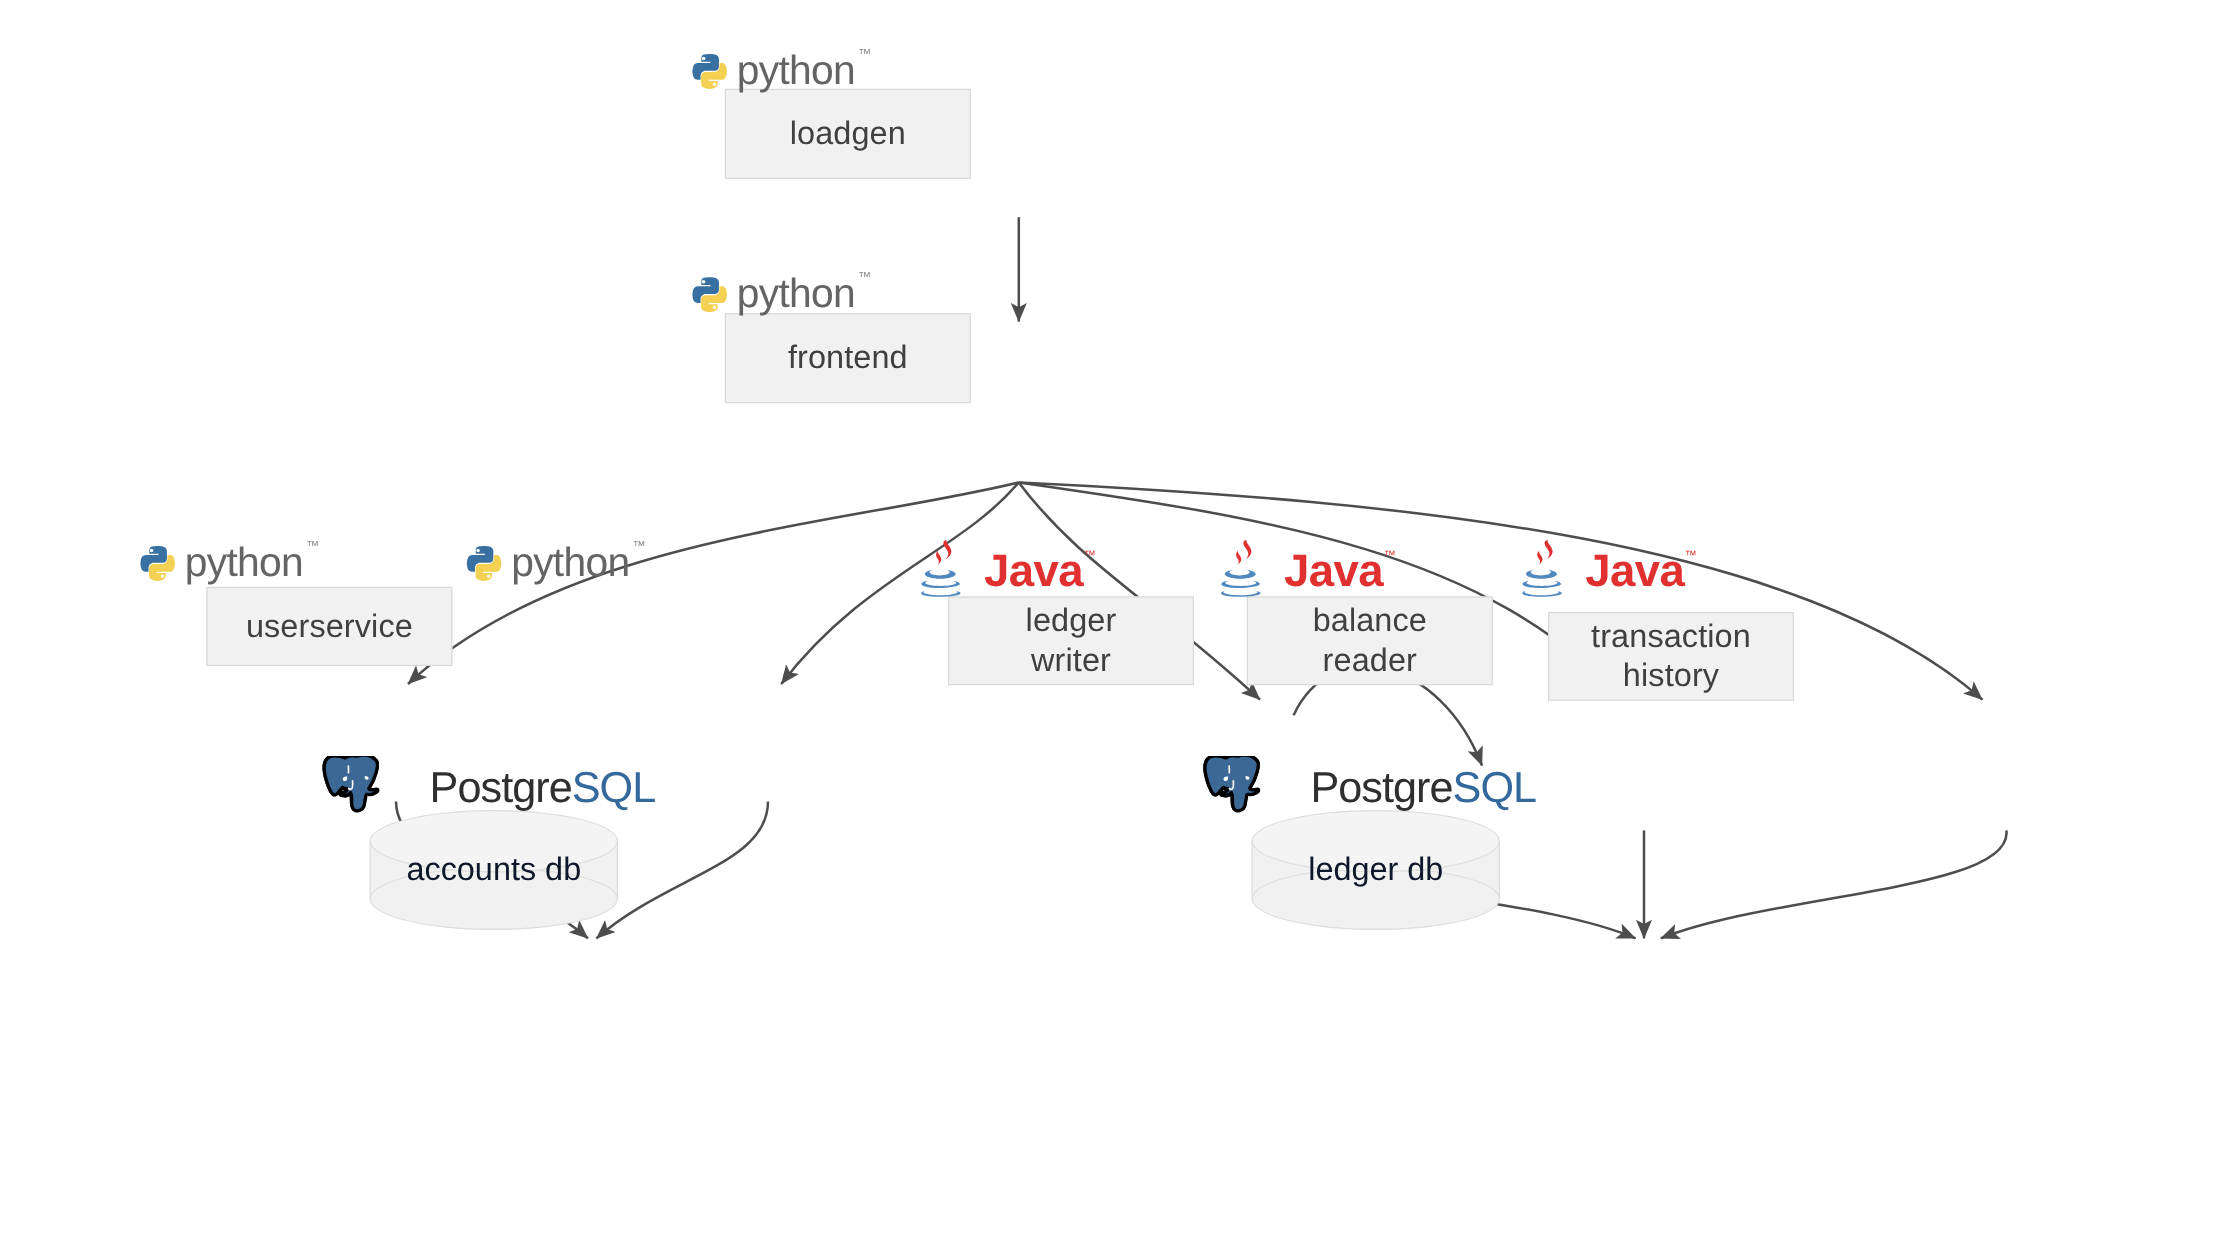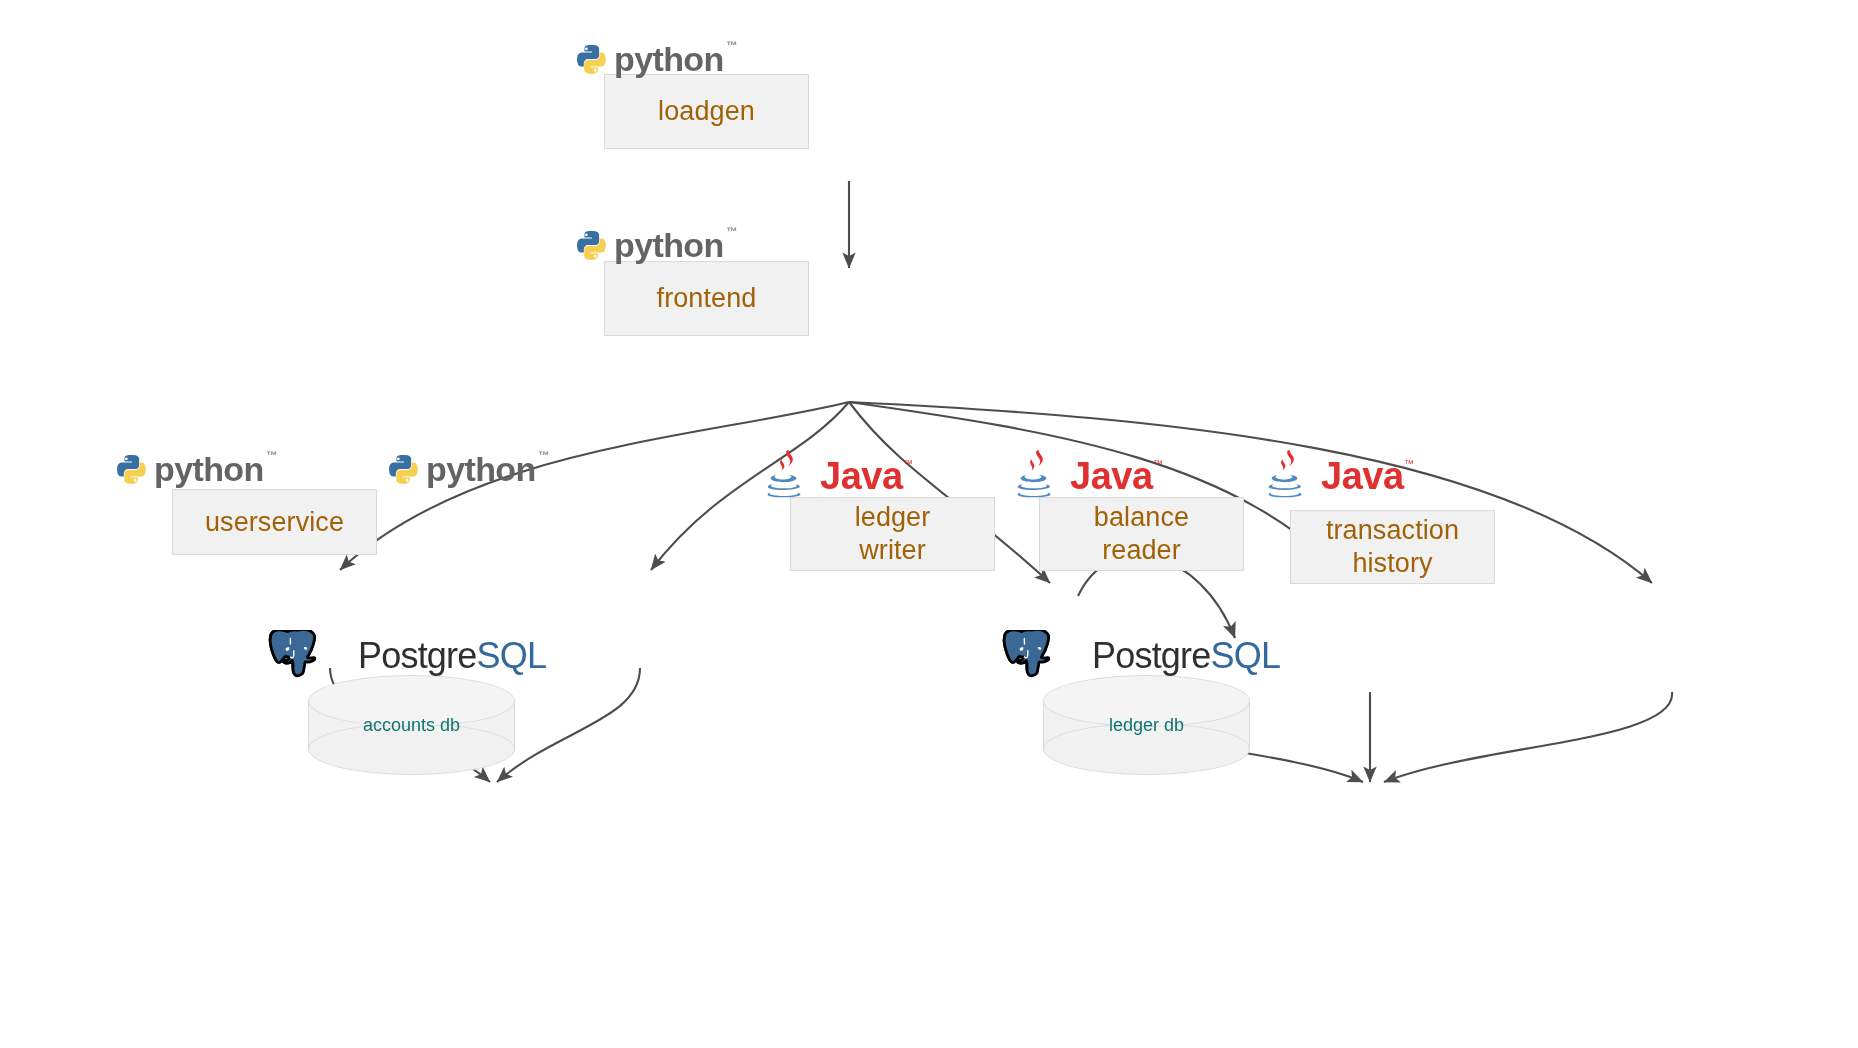--- a/index.html
+++ b/index.html
@@ -30,21 +30,21 @@
   
   .node {
     position: absolute;
     box-sizing: border-box;
     background: #f1f1f1;
     border: 1px solid #d9d9d9;
     display: flex;
     align-items: center;
     justify-content: center;
     text-align: center;
-    color: #a16207;
+    color: #404040;
     font-size: 27px;
     line-height: 1.22;
     letter-spacing: 0.1px;
     white-space: pre-line;
   }
   
   .db {
     position: absolute;
     box-sizing: border-box;
   }
@@ -80,22 +80,22 @@
     border: 1px solid #dcdcdc;
     box-sizing: border-box;
   }
   .db .cyl-label {
     position: absolute;
     left: 0;
     right: 0;
     top: 50%;
     transform: translateY(-50%);
     text-align: center;
-    font-size: 18px;
-    color: #0f766e;
+    font-size: 27px;
+    color: #0f172a;
     z-index: 3;
   }
   
   .logo {
     position: absolute;
     display: flex;
     align-items: center;
     gap: 7px;
     z-index: 6;
   }
@@ -103,21 +103,21 @@
     flex: 0 0 auto;
     display: block;
   }
   .logo .wordmark {
     display: block;
   }
   .py-word {
     font-size: 34px;
     color: #646464;
     letter-spacing: -0.6px;
-    font-weight: 700;
+    font-weight: 400;
     position: relative;
     line-height: 1;
   }
   .py-word .tm {
     position: absolute;
     top: -2px;
     right: -13px;
     font-size: 11px;
     color: #8a8a8a;
   }

